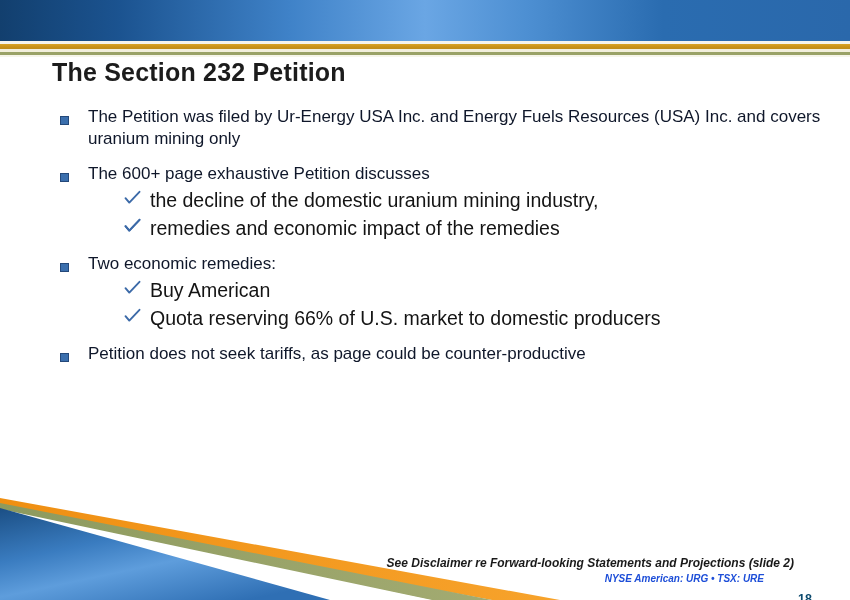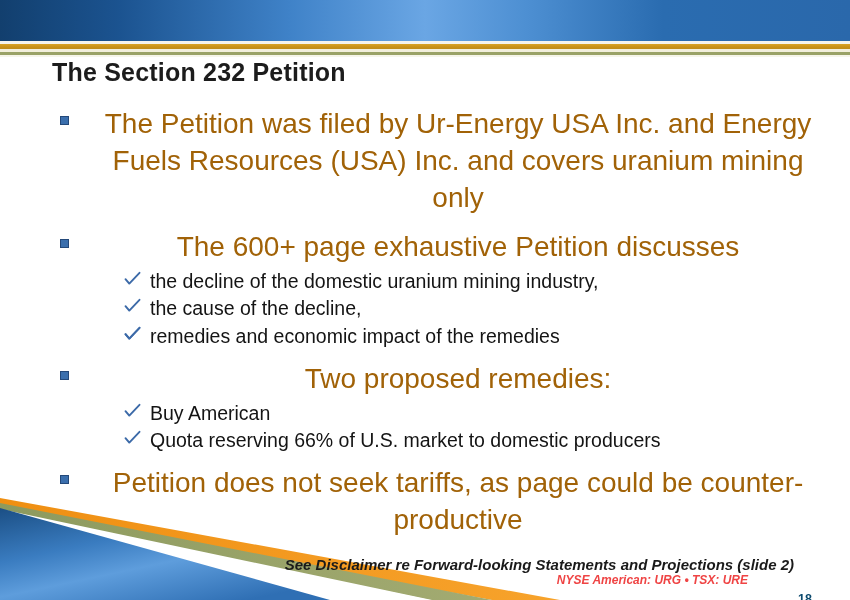--- a/index.html
+++ b/index.html
@@ -80,25 +80,24 @@
   .content {
     position: absolute;
     left: 58px;
     top: 106px;
     width: 770px;
   }
 
   .lvl1 {
     position: relative;
     padding-left: 30px;
-    font-size: 28px;
-    color: #a16207;
+    font-size: 17px;
+    color: #0f172a;
     line-height: 1.32;
     margin-bottom: 3px;
-    text-align: center;
   }
   .lvl1 .sq {
     position: absolute;
     left: 2px;
     top: 10px;
     width: 9px;
     height: 9px;
     background: #3b6fad;
     border: 1px solid #24497a;
     box-sizing: border-box;
@@ -133,34 +132,34 @@
     width: 560px;
     height: 110px;
     pointer-events: none;
   }
 
   
   .disclaimer {
     position: absolute;
     right: 56px;
     top: 556px;
-    font-size: 15px;
+    font-size: 12px;
     font-style: italic;
     font-weight: bold;
     color: #1a1a1a;
     white-space: nowrap;
   }
   .ticker {
     position: absolute;
-    right: 102px;
+    right: 86px;
     top: 573px;
-    font-size: 12px;
+    font-size: 10px;
     font-style: italic;
     font-weight: bold;
-    color: #ef4444;
+    color: #1d4ed8;
     white-space: nowrap;
   }
   .pagenum {
     position: absolute;
     right: 38px;
     top: 592px;
     font-size: 12.5px;
     font-weight: bold;
     color: #0c4a6e;
   }
@@ -200,43 +199,35 @@
             </svg>
         </span>
         <span>the decline of the domestic uranium mining industry,</span>
       </div>
       <div class="lvl2">
         <span class="ck">
           <svg width="17" height="17" viewBox="0 0 17 17">
               <path d="M1.5 8.2 L5.3 12.6 L15.5 1.8" fill="none" stroke="currentColor" stroke-width="1.9" stroke-linecap="round" stroke-linejoin="round"></path>
             </svg>
         </span>
-        <span>the cause of the decline,</span>
-      </div>
-      <div class="lvl2">
-        <span class="ck">
-          <svg width="17" height="17" viewBox="0 0 17 17">
-              <path d="M1.5 8.2 L5.3 12.6 L15.5 1.8" fill="none" stroke="currentColor" stroke-width="1.9" stroke-linecap="round" stroke-linejoin="round"></path>
-            </svg>
-        </span>
       </div>
       <div class="lvl2">
         <span class="ck">
           <svg width="17" height="17" viewBox="0 0 17 17">
               <path d="M1.5 8.2 L5.3 12.6 L15.5 1.8" fill="none" stroke="currentColor" stroke-width="1.9" stroke-linecap="round" stroke-linejoin="round"></path>
             </svg>
         </span>
         <span>remedies and economic impact of the remedies</span>
       </div>
     </div>
 
     <div class="block">
       <div class="lvl1">
         <span class="sq"></span>
-        <span class="lvl1-text">Two proposed remedies:</span>
+        <span class="lvl1-text">Two economic remedies:</span>
       </div>
       <div class="lvl2">
         <span class="ck">
           <svg width="17" height="17" viewBox="0 0 17 17">
               <path d="M1.5 8.2 L5.3 12.6 L15.5 1.8" fill="none" stroke="currentColor" stroke-width="1.9" stroke-linecap="round" stroke-linejoin="round"></path>
             </svg>
         </span>
         <span>Buy American</span>
       </div>
       <div class="lvl2">

